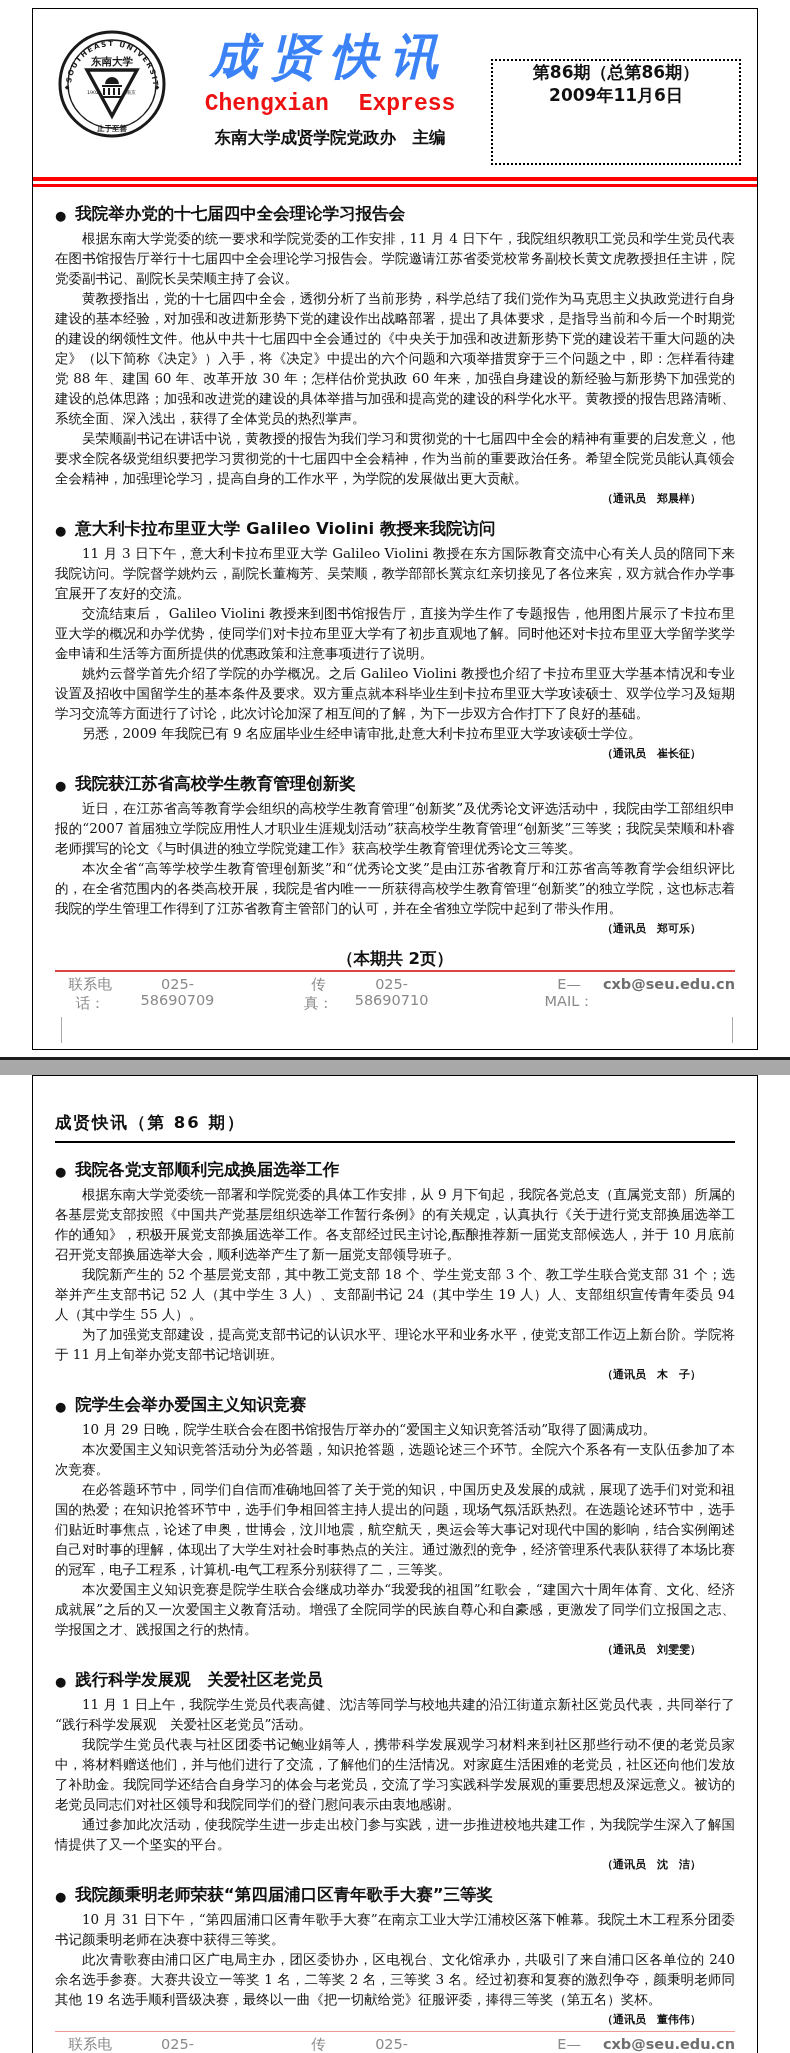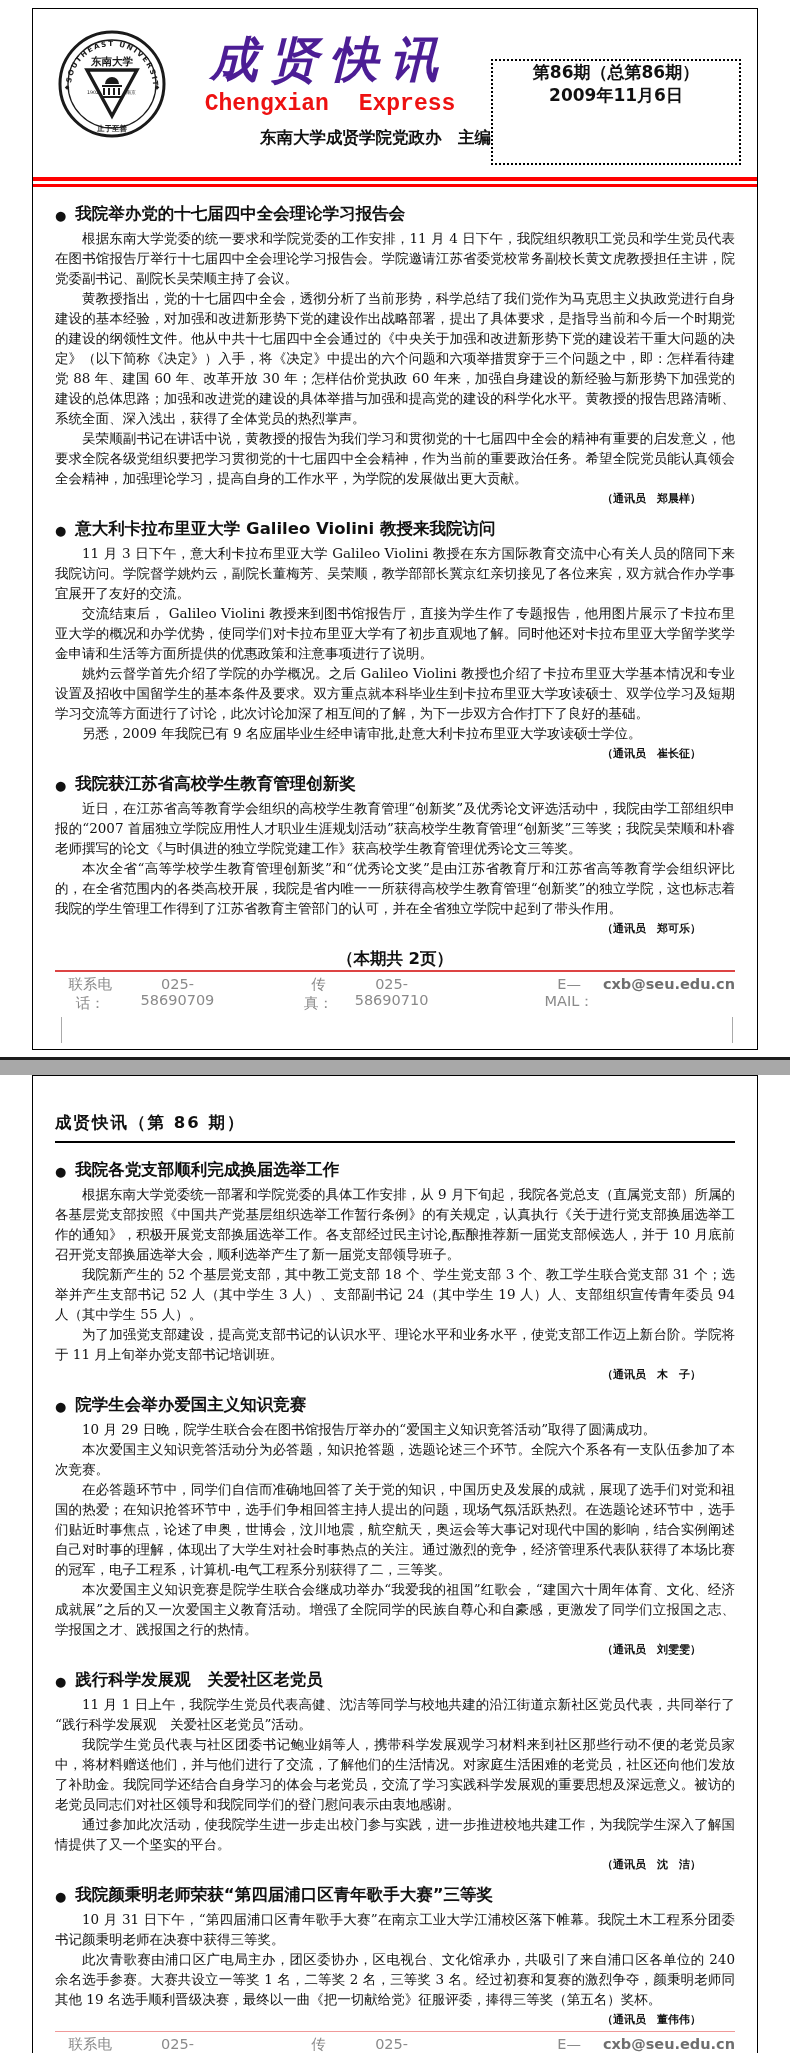--- a/index.html
+++ b/index.html
@@ -24,30 +24,30 @@
     background: #a8a8a8;
     border-top: 3px solid #1d1d1d;
     margin-top: 7px; margin-bottom: 0;
   }
 
   
   .masthead { display:flex; padding: 20px 16px 4px 24px; align-items:flex-start; }
   .logo-wrap { flex: 0 0 112px; }
   .mast-center { flex: 1; text-align:center; padding-top: 6px; }
   .mast-title {
-    color:#4c1d95; font-size: 48px; font-weight: bold;
-    letter-spacing: 12px; font-family:Liberation Sans, sans-serif;
+    color:#3b82f6; font-size: 48px; font-weight: bold;
+    letter-spacing: 12px; font-family:Liberation Mono, monospace;
     font-style: italic; line-height: 1.05; white-space: nowrap;
   }
   .mast-sub {
     color:#ee1111; font-size: 23px; font-weight: bold;
     font-family: "Liberation Mono", monospace;
     word-spacing: 16px; margin-top: 6px; white-space: nowrap;
   }
-  .mast-editor { font-size: 16.5px; font-weight: bold; margin-top: 10px; white-space: nowrap; text-align: right; }
+  .mast-editor { font-size: 16.5px; font-weight: bold; margin-top: 10px; white-space: nowrap; }
   .issue-box {
     flex: 0 0 250px; height: 106px; margin-top: 30px;
     border: 2.5px dotted #000;
     display:flex; flex-direction:column; justify-content:flex-start;
     text-align:center; font-weight:bold; font-size: 17px;
   }
   .red-rule {
     margin: 8px 0 0 0;
     border-top: 4px solid #ff0000;
     border-bottom: 3px solid #ff0000;

